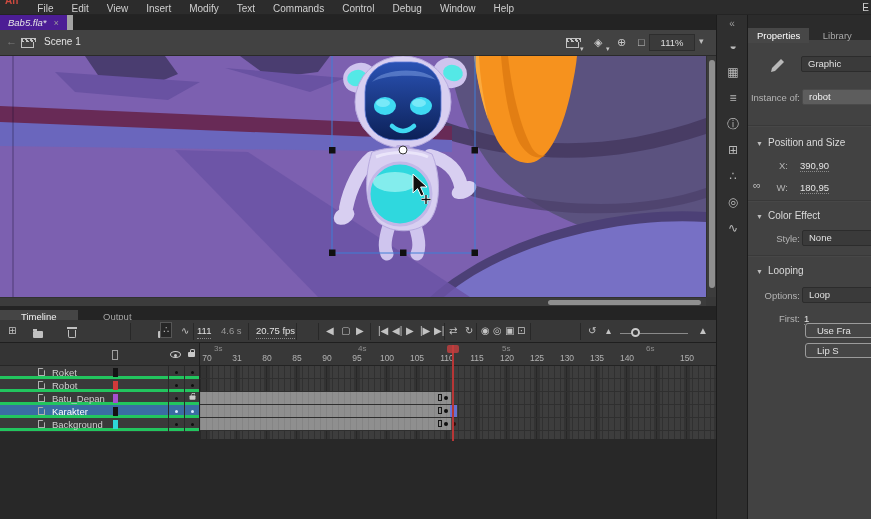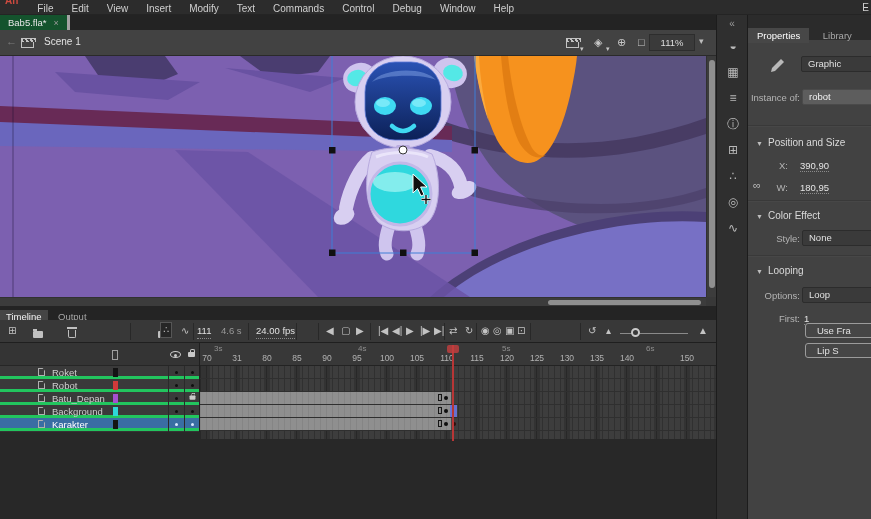--- a/index.html
+++ b/index.html
@@ -8,22 +8,22 @@
        font-family:"Liberation Sans","DejaVu Sans",sans-serif;-webkit-font-smoothing:antialiased;}
 
   
   .menubar{position:absolute;left:0;top:0;width:871px;height:15px;background:#2c2c2c;display:flex;align-items:center;border-bottom:1px solid #242424;}
   .logo{color:#cf4a3f;font-weight:bold;font-size:10px;margin:0 10px 13px 5px;}
   .menu-item{font-size:10px;color:#cfcfcf;padding:0 9px;line-height:15px;cursor:default;}
   .workspace-btn{position:absolute;right:2px;top:0;font-size:10px;color:#d5d5d5;line-height:15px;}
 
   
   .tabbar{position:absolute;left:0;top:15px;width:716px;height:15px;background:#232323;}
-  .doc-tab{position:absolute;left:0;top:0;height:15px;background:#14532d;border-right:3px solid #a3a3a3;
-           padding:0 8px;font-size:9.5px;color:#e6e6e6;line-height:15px;}
+  .doc-tab{position:absolute;left:0;top:0;height:15px;background:#4c1d95;border-right:6px solid #a3a3a3;
+           padding:0 8px;font-size:9.5px;color:#e6e6e6;line-height:15px;font-style:italic;}
   .doc-close{color:#9a9a9a;margin-left:7px;font-size:9px;}
 
   
   .scenebar{position:absolute;left:0;top:30px;width:716px;height:26px;background:#424242;border-bottom:1px solid #2a2a2a;}
   .back-arrow{position:absolute;left:6px;top:5px;color:#7d7d7d;font-size:11px;}
   .icon-clap{position:absolute;width:13px;height:10px;border:1px solid #c3c3c3;}
   .icon-clap::before{content:'';position:absolute;left:-1px;top:-1px;width:13px;height:3px;
       background:repeating-linear-gradient(60deg,#c3c3c3 0 2px,#424242 2px 4px);border:1px solid #c3c3c3;border-bottom:none;}
   .scene-label{position:absolute;left:44px;top:6px;font-size:10px;color:#e2e2e2;}
   .sbicon{position:absolute;top:5px;color:#c6c6c6;font-size:11px;line-height:14px;}
@@ -36,21 +36,21 @@
   .stage-svg{position:absolute;left:0;top:0;}
   .hscroll{position:absolute;left:0;top:241px;width:706px;height:9px;background:#3c3c3c;border-top:1px solid #313131;}
   .hthumb{position:absolute;left:548px;top:2px;width:153px;height:5px;background:#8f8f8f;border-radius:3px;}
   .vscroll{position:absolute;left:706px;top:0;width:10px;height:241px;background:#3c3c3c;border-left:1px solid #313131;}
   .vthumb{position:absolute;left:2px;top:4px;width:6px;height:228px;background:#8f8f8f;border-radius:3px;}
   .scorner{position:absolute;left:706px;top:241px;width:10px;height:9px;background:#383838;}
 
   
   .timeline{position:absolute;left:0;top:306px;width:716px;height:213px;background:#282828;}
   .tl-tabs{position:absolute;left:0;top:0;width:100%;height:14px;background:#242424;}
-  .tl-tab{display:inline-block;height:14px;line-height:14px;padding:0 6px;font-size:9.5px;color:#a5a5a5;}
+  .tl-tab{display:inline-block;height:14px;line-height:14px;padding:0 21px;font-size:9.5px;color:#a5a5a5;}
   .tl-tab.active{background:#454545;color:#f2f2f2;}
   .tl-toolbar{position:absolute;left:0;top:14px;width:100%;height:23px;background:#383838;border-bottom:1px solid #1f1f1f;}
   .ticon{position:absolute;top:4px;font-size:10px;color:#c3c3c3;line-height:14px;white-space:nowrap;}
   .ticon.active{background:#262626;border:1px solid #565656;padding:0 2px;top:2px;}
   .tnum{font-size:9.5px;color:#e0e0e0;}
   .hot{border-bottom:1px dotted #8a8a8a;}
   .tdim{color:#9a9a9a;}
   .tsep{position:absolute;top:3px;height:17px;width:1px;background:#282828;}
   .icon-folder{display:inline-block;position:relative;width:10px;height:7px;background:#c0c0c0;border-radius:1px;margin-top:5px;}
   .icon-folder::before{content:'';position:absolute;top:-2px;left:0;width:4px;height:2px;background:#c0c0c0;}
@@ -238,21 +238,21 @@
   </div>
 
   <div class="timeline">
     <div class="tl-tabs">
       <span class="tl-tab active">Timeline</span>
       <span class="tl-tab">Output</span>
     </div>
     <div class="tl-toolbar" id="tl-toolbar">
       <span class="ticon tnum hot" style="left:197px;">111</span>
       <span class="ticon tnum tdim" style="left:221px;">4.6 s</span>
-      <span class="ticon tnum hot" style="left:256px;">24.00 fps</span>
+      <span class="ticon tnum hot" style="left:256px;">20.75 fps</span>
       <span class="tl-zoom-track"></span>
       <span class="tl-zoom-knob"></span>
     <span class="ticon" style="left: 8px;">⊞</span><span class="ticon icon-folder" style="left: 33px;"></span><span class="ticon icon-trash" style="left: 58px;"></span><span class="ticon icon-camera" style="left: 140px;"></span><span class="ticon active" style="left: 160px;">∴</span><span class="ticon" style="left: 181px;">∿</span><span class="ticon" style="left: 326px;">◀</span><span class="ticon" style="left: 341px;">▢</span><span class="ticon" style="left: 356px;">▶</span><span class="ticon" style="left: 378px;">|◀</span><span class="ticon" style="left: 392px;">◀|</span><span class="ticon" style="left: 406px;">▶</span><span class="ticon" style="left: 420px;">|▶</span><span class="ticon" style="left: 434px;">▶|</span><span class="ticon" style="left: 449px;">⇄</span><span class="ticon" style="left: 465px;">↻</span><span class="ticon" style="left: 481px;">◉</span><span class="ticon" style="left: 493px;">◎</span><span class="ticon" style="left: 505px;">▣</span><span class="ticon" style="left: 517px;">⊡</span><span class="ticon" style="left: 588px;">↺</span><span class="ticon" style="left: 606px;">▴</span><span class="ticon" style="left: 698px;">▲</span><div class="tsep" style="left: 130px;"></div><div class="tsep" style="left: 193px;"></div><div class="tsep" style="left: 248px;"></div><div class="tsep" style="left: 296px;"></div><div class="tsep" style="left: 318px;"></div><div class="tsep" style="left: 370px;"></div><div class="tsep" style="left: 444px;"></div><div class="tsep" style="left: 476px;"></div><div class="tsep" style="left: 530px;"></div><div class="tsep" style="left: 580px;"></div></div>
     <div class="tl-left">
       <div class="tl-left-head">
         <span class="head-rect"></span>
         <span class="icon-eye" style="left:170px;top:8px;"></span>
         <span class="icon-lock" style="left:188px;top:9px;"></span>
       </div>
       <div id="layer-rows">
@@ -270,33 +270,33 @@
             <span class="ldot" style="left: 175px;"></span>
             <span class="ldot" style="left: 191px;"></span>
           </div>
           <div class="lrow">
             <span class="licon"></span>
             <span class="lname">Batu_Depan</span>
             <span class="lswatch" style="background: rgb(164, 79, 208);"></span>
             <span class="ldot" style="left: 175px;"></span>
             <span class="icon-lock" style="left: 189px;"></span>
           </div>
+          <div class="lrow sel">
+            <span class="licon"></span>
+            <span class="lname">Karakter</span>
+            <span class="lswatch" style="background: rgb(20, 20, 20);"></span>
+            <span class="ldot bright" style="left: 175px;"></span>
+            <span class="ldot bright" style="left: 191px;"></span>
+          </div>
           <div class="lrow">
             <span class="licon"></span>
             <span class="lname">Background</span>
             <span class="lswatch" style="background: rgb(46, 215, 216);"></span>
             <span class="ldot" style="left: 175px;"></span>
             <span class="ldot" style="left: 191px;"></span>
-          </div>
-          <div class="lrow sel">
-            <span class="licon"></span>
-            <span class="lname">Karakter</span>
-            <span class="lswatch" style="background: rgb(20, 20, 20);"></span>
-            <span class="ldot bright" style="left: 175px;"></span>
-            <span class="ldot bright" style="left: 191px;"></span>
           </div>
         </div>
       <div class="col-sep" style="left:168px;"></div>
       <div class="col-sep" style="left:184px;"></div>
     </div>
     <div class="tl-frames">
       <div class="ruler" id="ruler">
           <span class="sec" style="left: 14px;">3s</span>
           <span class="sec" style="left: 158px;">4s</span>
           <span class="sec" style="left: 302px;">5s</span>

